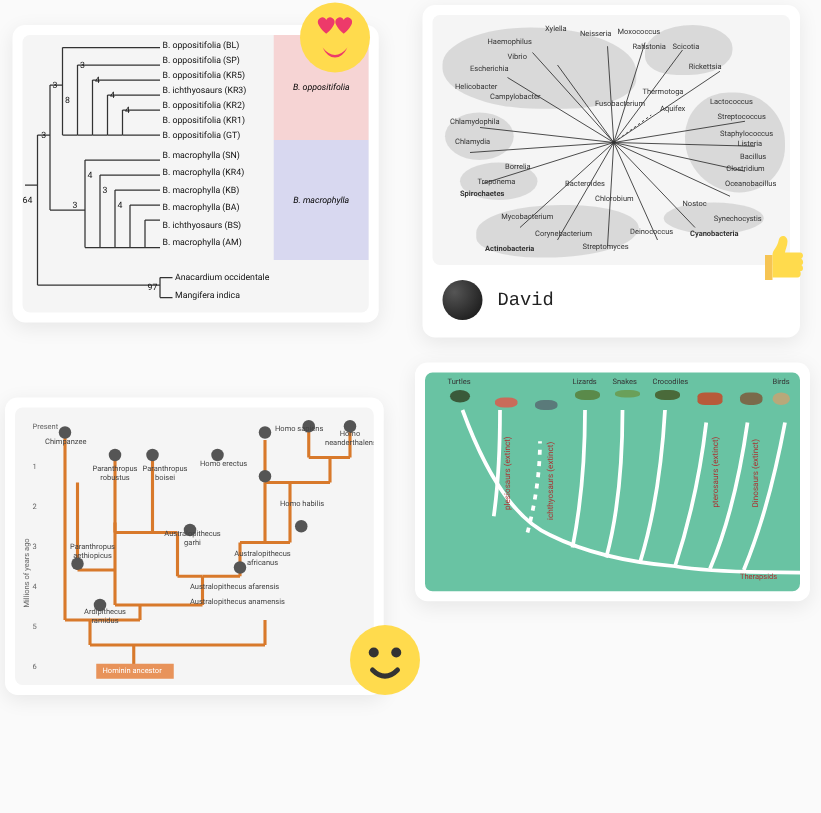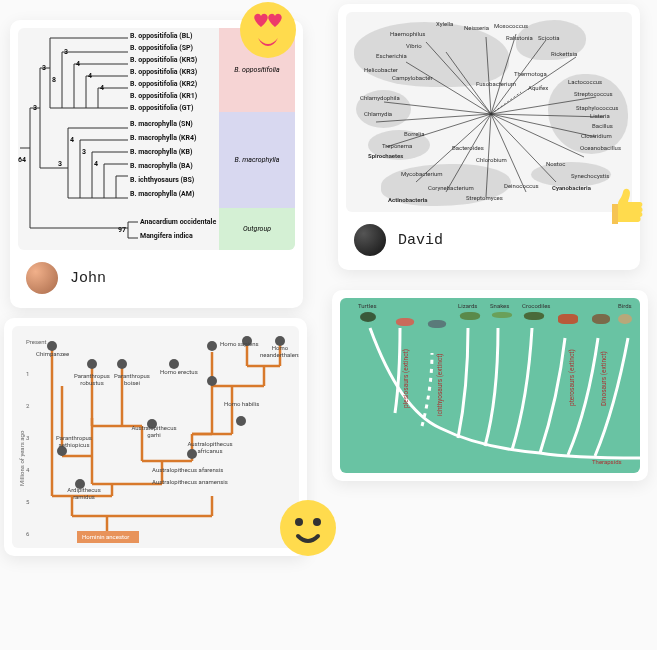--- a/index.html
+++ b/index.html
@@ -62,21 +62,20 @@
 #card-bernice .thumb { height: 175px; background: #69c3a3; }
 
 
 .phylo-row {
   position: absolute;
   display: flex;
   align-items: center;
   font-size: 7px;
   height: 12px;
   color: #111;
-  font-weight: bold;
 }
 .phylo-band {
   position: absolute;
   right: 0;
   width: 76px;
   font-size: 7px;
   font-style: italic;
   display: flex;
   align-items: center;
   justify-content: center;
@@ -109,23 +108,20 @@
 <body>
 
 <div class="card" id="card-john">
   <div class="thumb">
 
     <div class="phylo-band" style="top:0;height:84px;background:#f6d4d4">
         <span>B. oppositifolia</span>
       </div>
     <div class="phylo-band" style="top:84px;height:96px;background:#d8d8f0">
         <span>B. macrophylla</span>
-      </div>
-    <div class="phylo-band" style="top:180px;height:42px;background:#d4f0d4">
-        <span>Outgroup</span>
       </div>
 
     <svg class="tree-lines" viewBox="0 0 277 222" preserveAspectRatio="none">
       <g stroke="#333" stroke-width="1" fill="none">
         <path d="M2 120 H12 M12 80 V200 M12 80 H22 M12 200 H110"></path>
         <path d="M22 40 V140 M22 40 H32 M22 140 H50"></path>
         <path d="M32 10 V80 M32 10 H110 M32 80 H44"></path>
         <path d="M44 24 V80 M44 24 H110 M44 80 H56"></path>
         <path d="M56 36 V80 M56 36 H110 M56 80 H68"></path>
         <path d="M68 48 V80 M68 48 H110 M68 80 H80"></path>
@@ -149,36 +145,32 @@
     <div class="phylo-row" style="left:82px;top:54px">4</div>
     <div class="phylo-row" style="left:40px;top:130px">3</div>
     <div class="phylo-row" style="left:52px;top:106px">4</div>
     <div class="phylo-row" style="left:64px;top:118px">3</div>
     <div class="phylo-row" style="left:76px;top:130px">4</div>
     <div class="phylo-row" style="left:100px;top:196px">97</div>
 
     <div class="phylo-row" style="left:112px;top:2px">B. oppositifolia (BL)</div>
     <div class="phylo-row" style="left:112px;top:14px">B. oppositifolia (SP)</div>
     <div class="phylo-row" style="left:112px;top:26px">B. oppositifolia (KR5)</div>
-    <div class="phylo-row" style="left:112px;top:38px">B. oppositifolia (KR3)</div>
+    <div class="phylo-row" style="left:112px;top:38px">B. ichthyosaurs (KR3)</div>
     <div class="phylo-row" style="left:112px;top:50px">B. oppositifolia (KR2)</div>
     <div class="phylo-row" style="left:112px;top:62px">B. oppositifolia (KR1)</div>
     <div class="phylo-row" style="left:112px;top:74px">B. oppositifolia (GT)</div>
     <div class="phylo-row" style="left:112px;top:90px">B. macrophylla (SN)</div>
     <div class="phylo-row" style="left:112px;top:104px">B. macrophylla (KR4)</div>
     <div class="phylo-row" style="left:112px;top:118px">B. macrophylla (KB)</div>
     <div class="phylo-row" style="left:112px;top:132px">B. macrophylla (BA)</div>
     <div class="phylo-row" style="left:112px;top:146px">B. ichthyosaurs (BS)</div>
     <div class="phylo-row" style="left:112px;top:160px;line-height:1">B. macrophylla (AM)</div>
     <div class="phylo-row" style="left:122px;top:188px">Anacardium occidentale</div>
     <div class="phylo-row" style="left:122px;top:202px">Mangifera indica</div>
-  </div>
-  <div class="author">
-    <div class="avatar av-john"></div>
-    <div class="author-name">John</div>
   </div>
 </div>
 
 <div class="card" id="card-david">
   <div class="thumb">
 
     <div class="blob" style="left:8px;top:10px;width:155px;height:65px;border-radius:50% 60% 40% 55%"></div>
     <div class="blob" style="left:170px;top:8px;width:70px;height:40px;border-radius:60% 50% 55% 40%"></div>
     <div class="blob" style="left:202px;top:62px;width:80px;height:80px;border-radius:48% 55% 50% 60%"></div>
     <div class="blob" style="left:10px;top:78px;width:55px;height:38px;border-radius:55%"></div>

